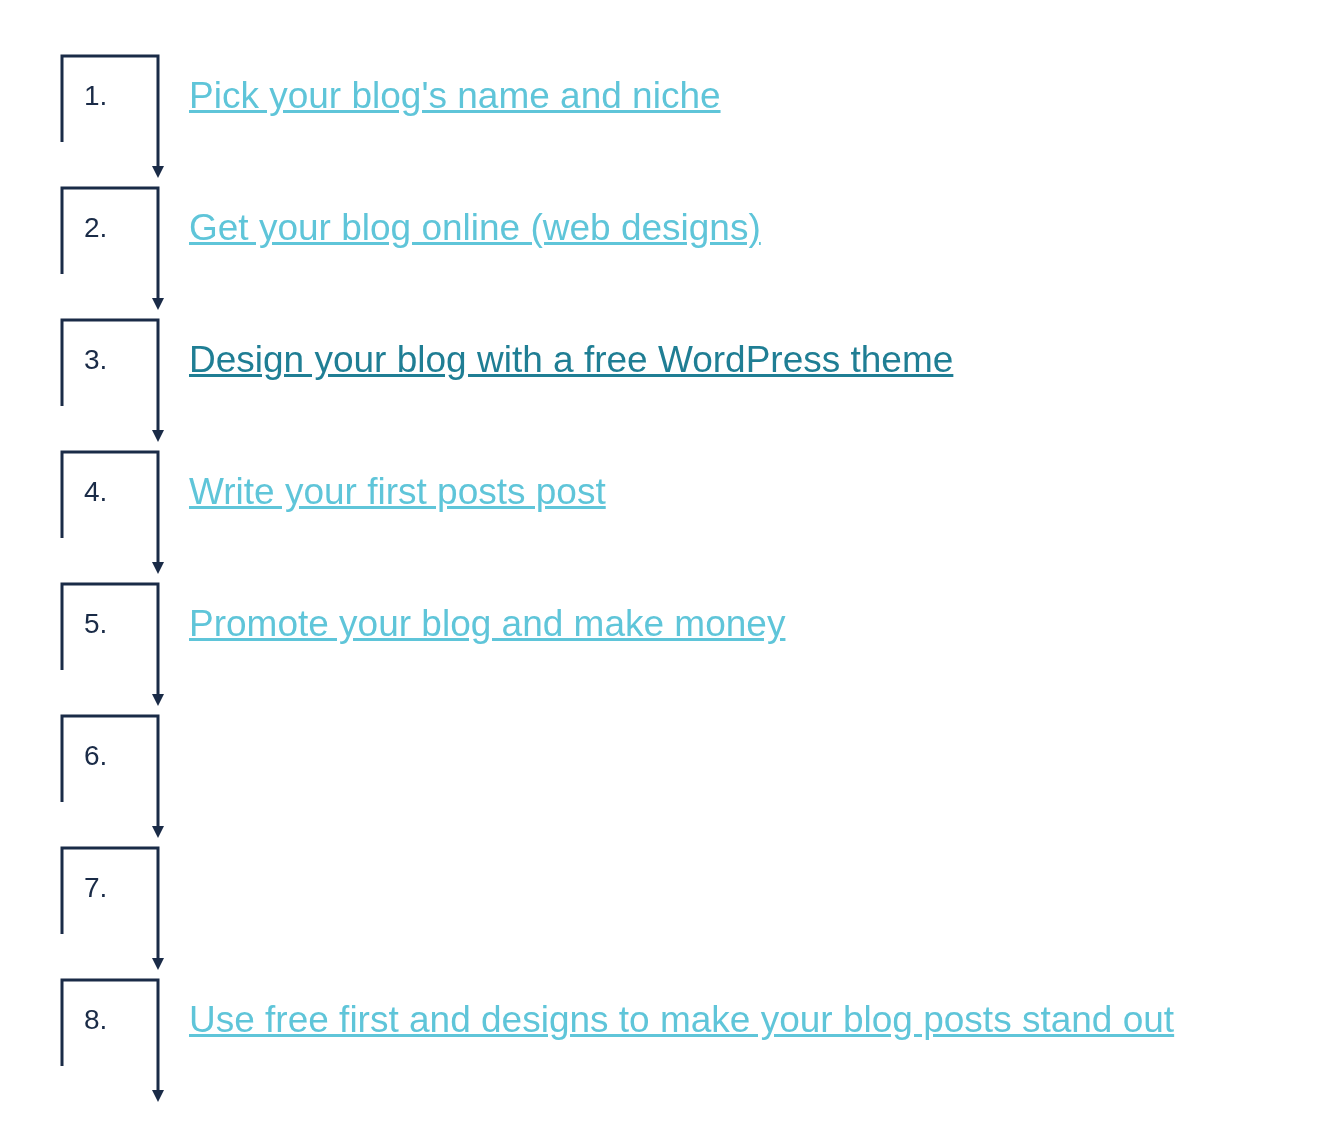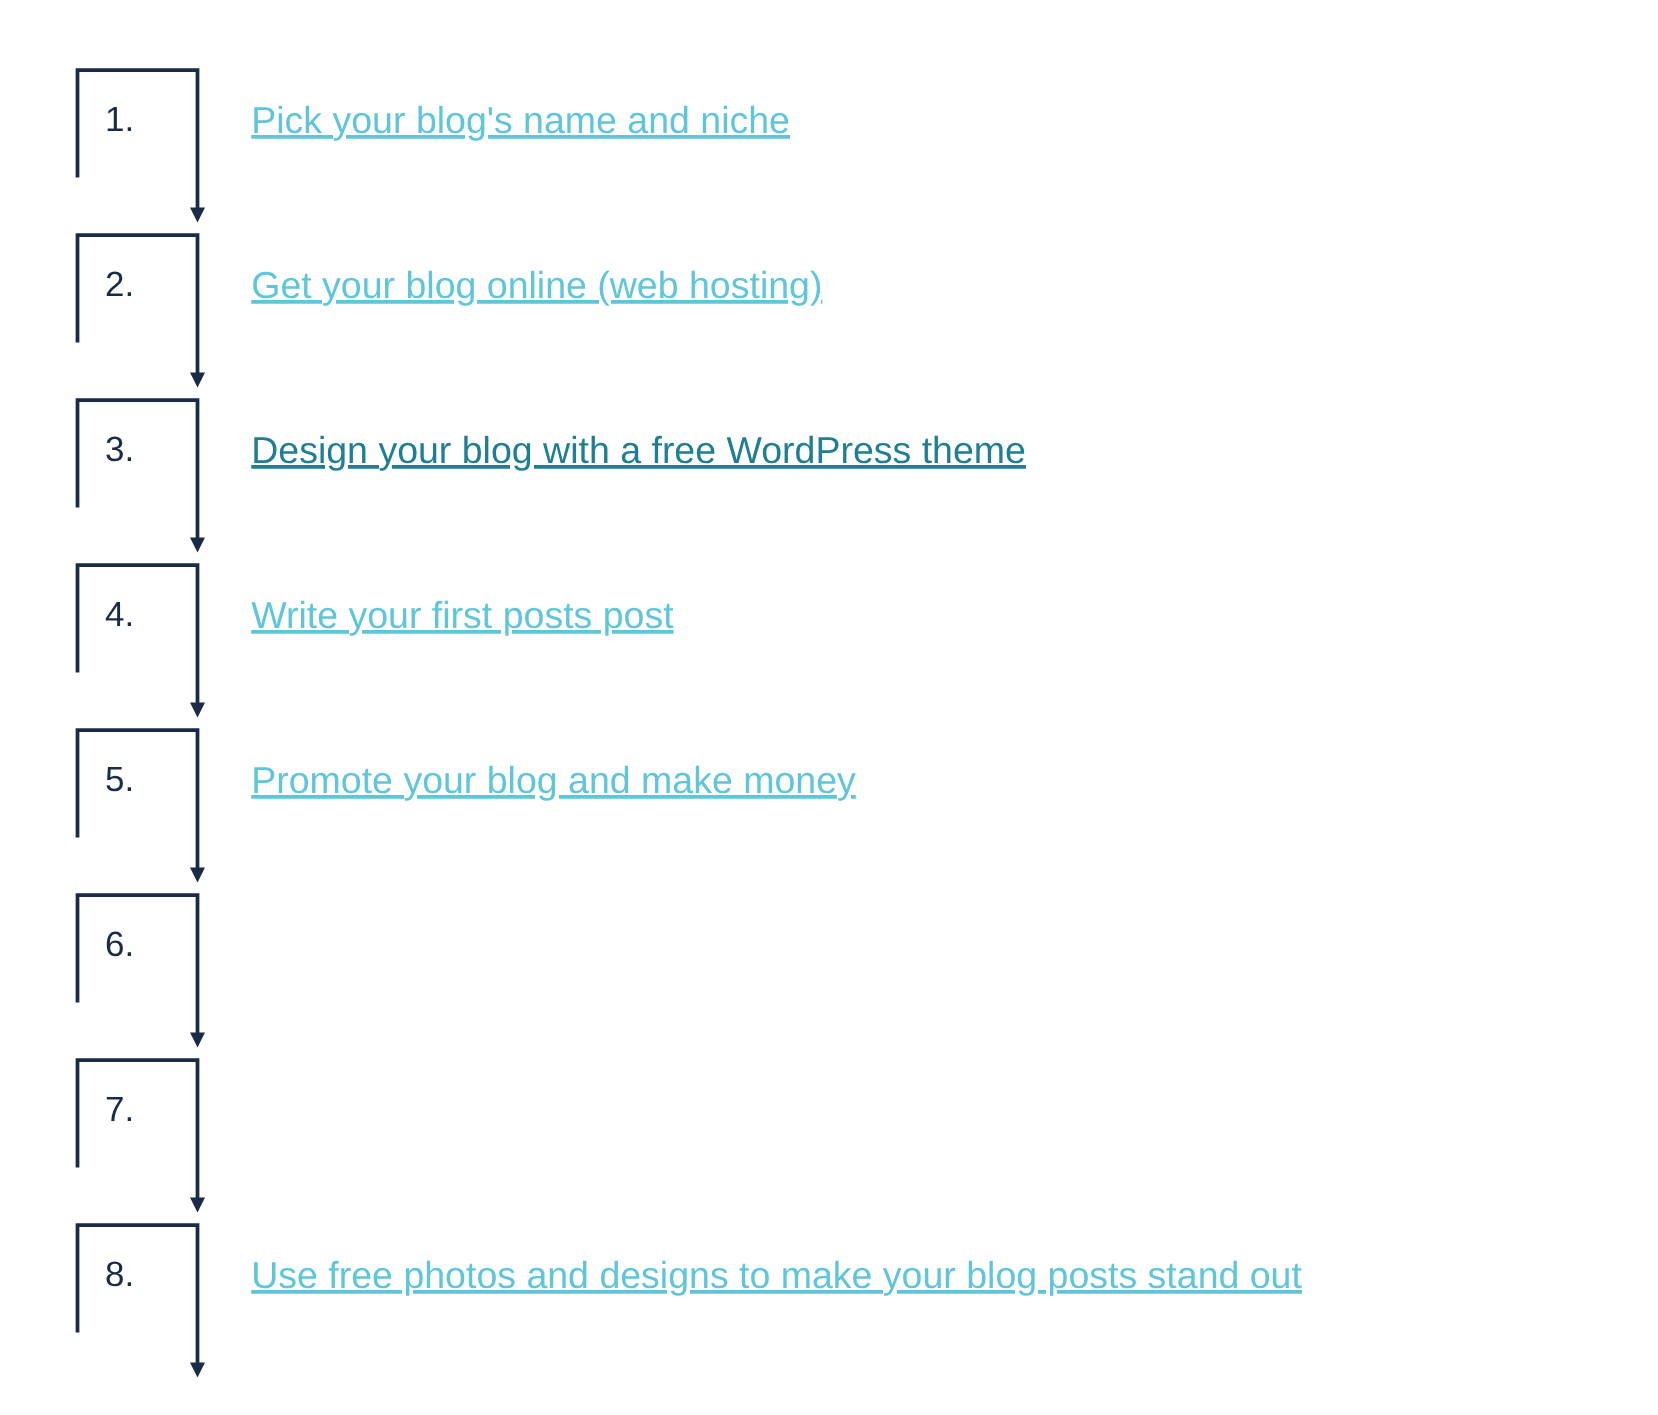--- a/index.html
+++ b/index.html
@@ -41,23 +41,23 @@
     .bracket {
       position: absolute;
       top: 3px;
       left: 0;
       width: 110px;
       height: 132px;
       z-index: 1;
       pointer-events: none;
     }
     .step-label {
-      font-size: 30px;
+      font-size: 37px;
       font-weight: 500;
-      margin-left: 56px;
+      margin-left: 44px;
       line-height: 1.3;
     }
     .color-light { color: #5fc5d9; }
     .color-dark  { color: #1f7e94; text-align: right; }
   </style>
 </head>
 <body>
 
 <div class="step-list">
 
@@ -73,21 +73,21 @@
   </div>
 
   <div class="step-item">
     <div class="step-box">
       <svg class="bracket" viewBox="0 0 110 132">
         <path d="M 2 88 L 2 2 L 98 2 L 98 118" fill="none" stroke="#1a2b47" stroke-width="3"></path>
         <path d="M 92 112 L 98 124 L 104 112 Z" fill="#1a2b47"></path>
       </svg>
       <span class="step-number">2.</span>
     </div>
-    <a class="step-label color-light" href="#">Get your blog online (web hosting)</a>
+    <a class="step-label color-light" href="#">Get your blog online (web designs)</a>
   </div>
 
   <div class="step-item">
     <div class="step-box">
       <svg class="bracket" viewBox="0 0 110 132">
         <path d="M 2 88 L 2 2 L 98 2 L 98 118" fill="none" stroke="#1a2b47" stroke-width="3"></path>
         <path d="M 92 112 L 98 124 L 104 112 Z" fill="#1a2b47"></path>
       </svg>
       <span class="step-number">3.</span>
     </div>
@@ -137,16 +137,16 @@
   </div>
 
   <div class="step-item">
     <div class="step-box">
       <svg class="bracket" viewBox="0 0 110 132">
         <path d="M 2 88 L 2 2 L 98 2 L 98 118" fill="none" stroke="#1a2b47" stroke-width="3"></path>
         <path d="M 92 112 L 98 124 L 104 112 Z" fill="#1a2b47"></path>
       </svg>
       <span class="step-number">8.</span>
     </div>
-    <a class="step-label color-light" href="#">Use free photos and designs to make your blog posts stand out</a>
+    <a class="step-label color-light" href="#">Use free first and designs to make your blog posts stand out</a>
   </div>
 
 </div>
 
 </body></html>

